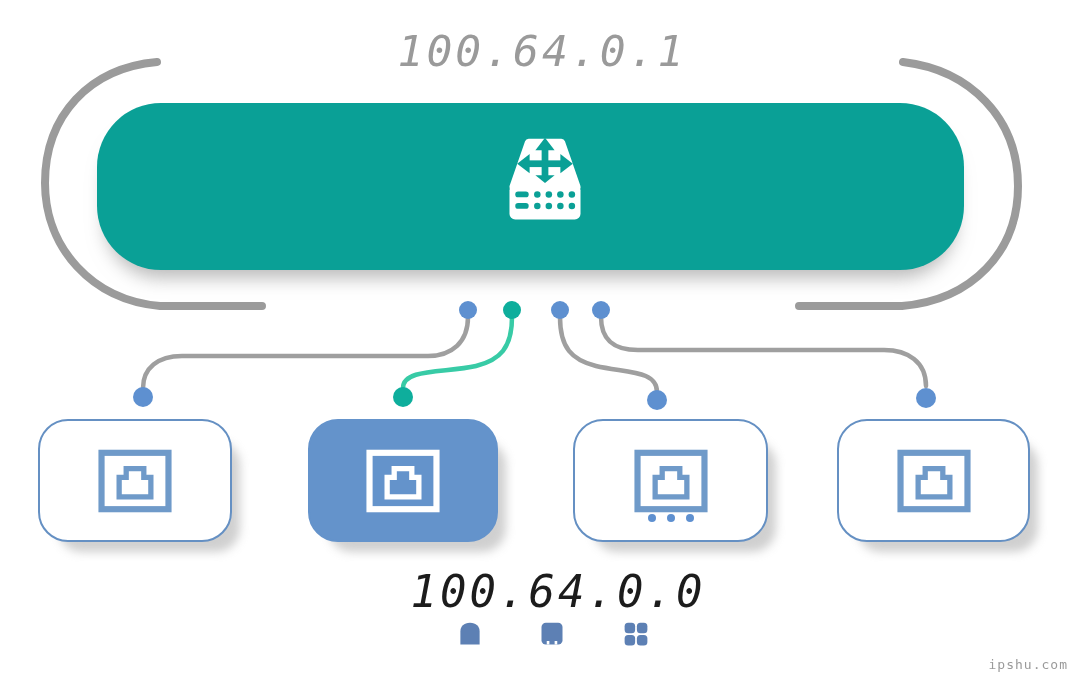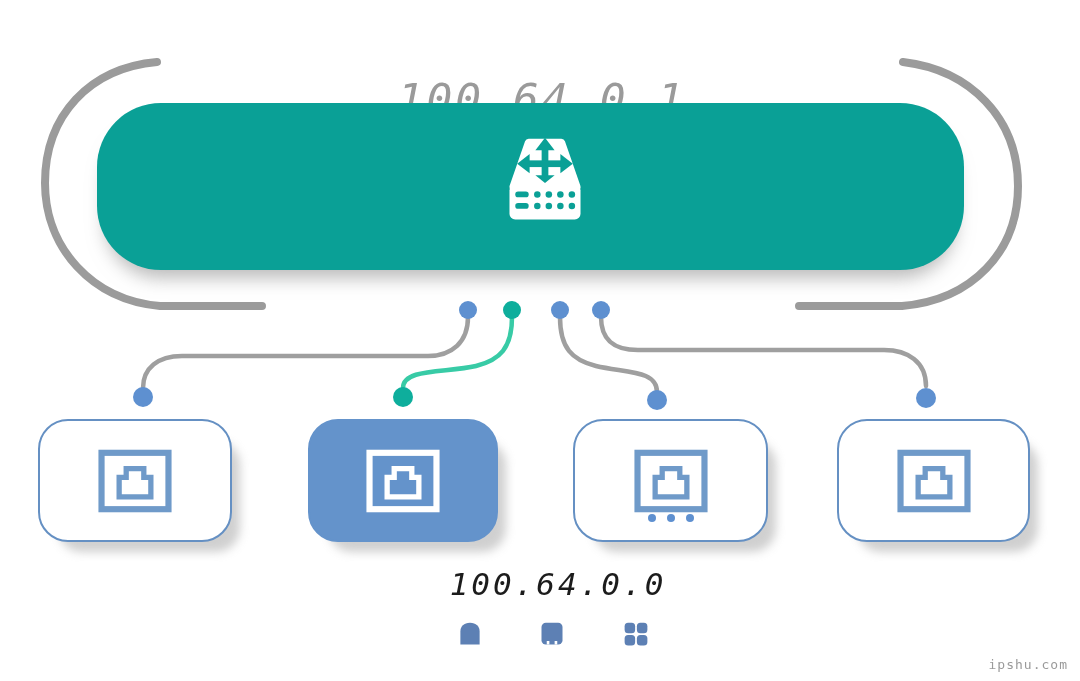--- a/index.html
+++ b/index.html
@@ -7,24 +7,23 @@
     position:relative;width:1080px;height:681px;background:#ffffff;
     overflow:hidden;font-family:"DejaVu Sans Mono","Liberation Mono",monospace;
   }
   .ip-label{
     position:absolute;left:0;right:0;text-align:center;
     font-style:italic;letter-spacing:3px;white-space:nowrap;
   }
   .gateway-label{
     top:26px;font-size:43px;color:var(--title-gray,#9a9a9a);
     padding-left:4px;
-    margin-top:48px;
   }
   .network-label{
-    top:566px;font-size:31px;color:var(--text-dark,#1c1c1c);
+    top:566px;font-size:44px;color:var(--text-dark,#1c1c1c);
     padding-left:36px;
   }
   .overlay{position:absolute;left:0;top:0;width:1080px;height:681px;z-index:2;pointer-events:none;}
   .arc{fill:none;stroke:var(--arc-gray,#9b9b9b);stroke-width:8;stroke-linecap:round;}
   .wire{fill:none;stroke:var(--line-gray,#9f9f9f);stroke-width:4.5;stroke-linecap:round;}
   .wire-teal{fill:none;stroke:var(--teal-light,#38cba6);stroke-width:4.5;stroke-linecap:round;}
   .dot-blue{fill:var(--blue-dot,#5e90d0);}
   .dot-teal{fill:var(--teal-dot,#0eae9c);}
   .pill{
     position:absolute;left:97px;top:103px;width:867px;height:167px;z-index:3;

